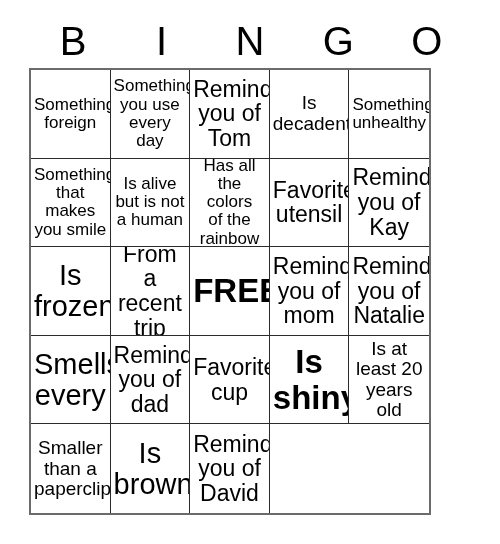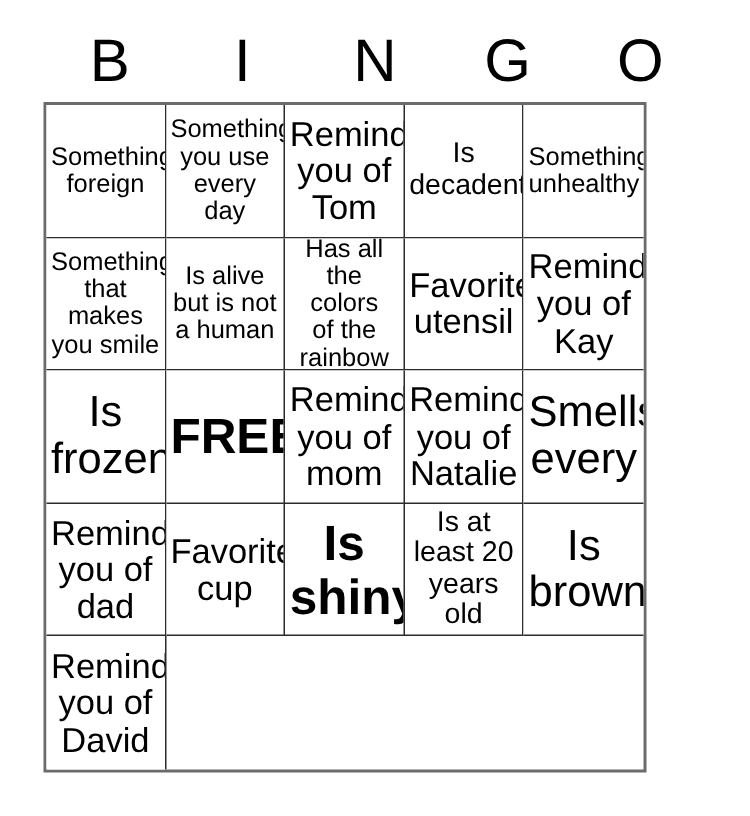--- a/index.html
+++ b/index.html
@@ -146,20 +146,25 @@
       <div class="cell">
         <span class="cell-text fs-lg">Reminds
 you of
 Kay</span>
       </div>
       <div class="cell">
         <span class="cell-text fs-xl">Is
 frozen</span>
       </div>
       <div class="cell">
+        <span class="cell-text fs-lg">From a
+recent
+trip</span>
+      </div>
+      <div class="cell">
         <span class="cell-text fs-xxl">FREE</span>
       </div>
       <div class="cell">
         <span class="cell-text fs-lg">Reminds
 you of
 mom</span>
       </div>
       <div class="cell">
         <span class="cell-text fs-lg">Reminds
 you of
@@ -181,20 +186,25 @@
       <div class="cell">
         <span class="cell-text fs-xxl">Is
 shiny</span>
       </div>
       <div class="cell">
         <span class="cell-text fs-md">Is at
 least 20
 years old</span>
       </div>
       <div class="cell">
+        <span class="cell-text fs-md">Smaller
+than a
+paperclip</span>
+      </div>
+      <div class="cell">
         <span class="cell-text fs-xl">Is
 brown</span>
       </div>
       <div class="cell">
         <span class="cell-text fs-lg">Reminds
 you of
 David</span>
       </div>
     </div>
 

